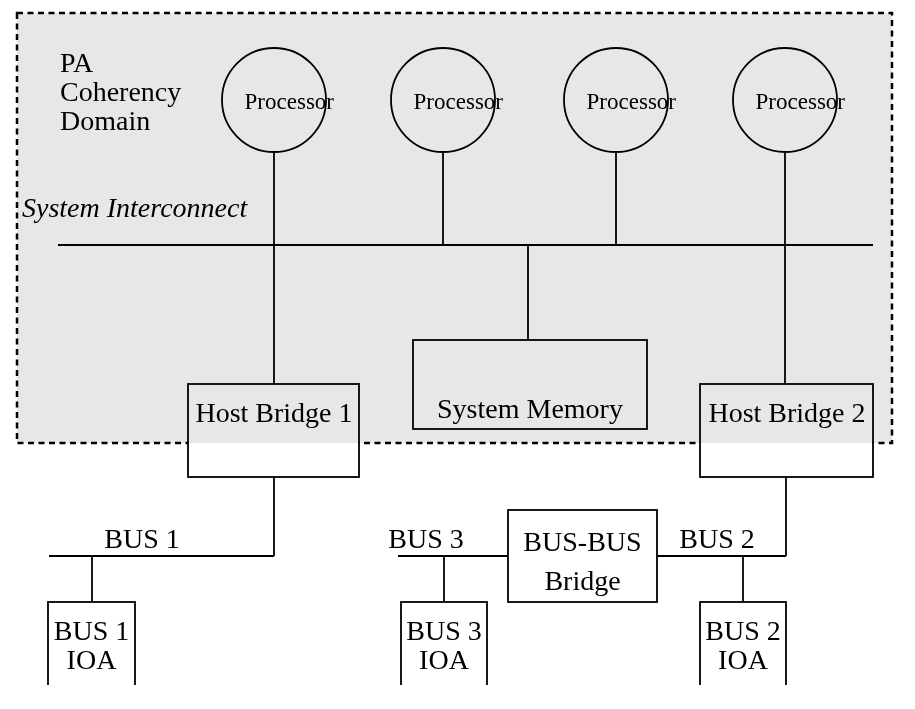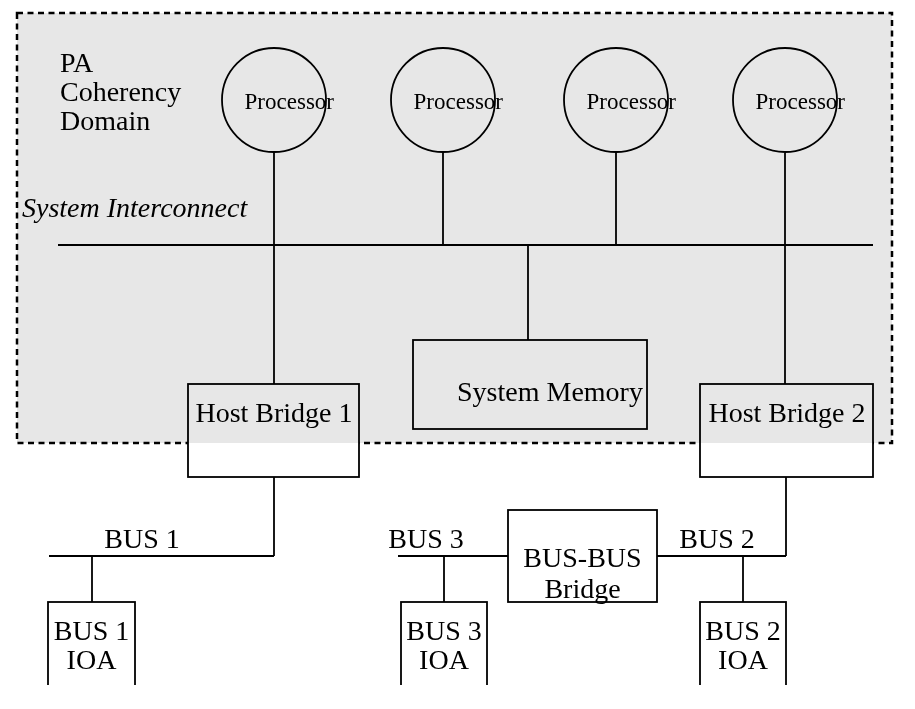--- a/index.html
+++ b/index.html
@@ -25,21 +25,21 @@
   .node-box{fill:none;stroke:var(--line);stroke-width:1.8;}
   .node-circle{fill:none;stroke:var(--line);stroke-width:1.8;}
   .label{
     position:absolute;
     color:var(--text);
     font-size:28px;line-height:29px;
     white-space:pre-line;
   }
   .center{text-align:center;}
   .proc-label{font-size:23px;line-height:25px;width:120px;text-align:right;}
-  .bbb-label{line-height:31px;margin-top:20px;}
+  .bbb-label{line-height:39px;}
 </style>
 </head>
 <body>
 
 <div id="stage">
 
   <svg id="diagram-svg" width="915" height="709" viewBox="0 0 915 709">
 
     <rect class="domain-rect" x="17" y="13" width="875" height="430"></rect>
 
@@ -86,21 +86,21 @@
 Coherency
 Domain</div>
 
   <div class="label" style="left:22px;top:193px;font-style:italic;">System Interconnect</div>
 
   <div class="label proc-label" style="left:214px;top:89px;">Processor</div>
   <div class="label proc-label" style="left:383px;top:89px;">Processor</div>
   <div class="label proc-label" style="left:556px;top:89px;">Processor</div>
   <div class="label proc-label" style="left:725px;top:89px;">Processor</div>
 
-  <div class="label center" style="left:413px;top:377px;width:234px;padding-left:20px;">System Memory</div>
+  <div class="label center" style="left:413px;top:394px;width:234px;">System Memory</div>
 
   <div class="label center" style="left:189px;top:398px;width:170px;font-family:Liberation Serif, serif;">Host Bridge 1</div>
   <div class="label center" style="left:701px;top:398px;width:172px;">Host Bridge 2</div>
 
   <div class="label center" style="left:92px;top:524px;width:100px;">BUS 1</div>
   <div class="label center" style="left:376px;top:524px;width:100px;">BUS 3</div>
   <div class="label center" style="left:667px;top:524px;width:100px;">BUS 2</div>
 
   <div class="label center bbb-label" style="left:508px;top:522px;width:149px;">BUS-BUS
 Bridge</div>

